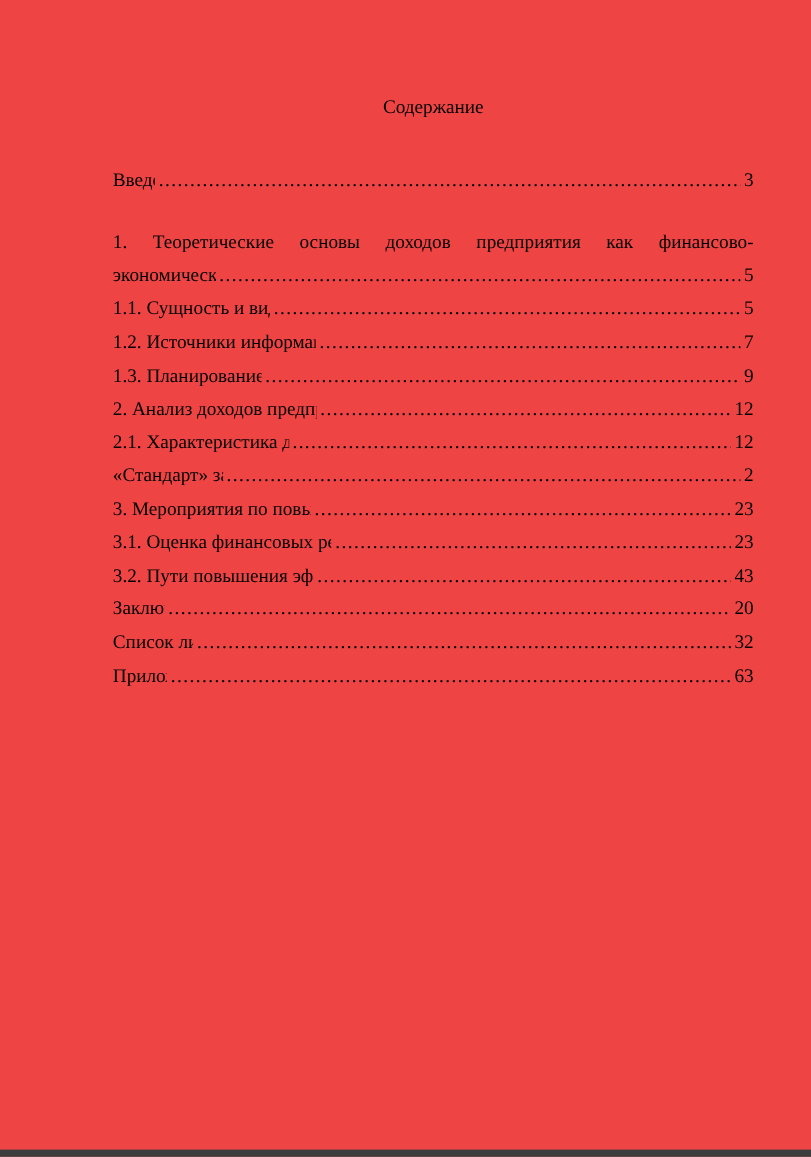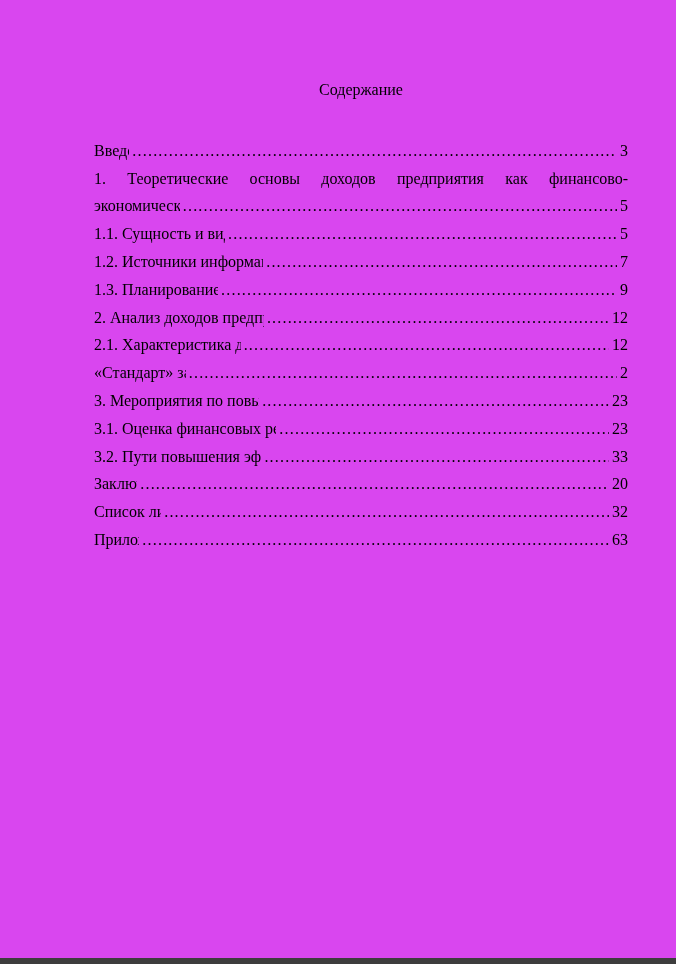--- a/index.html
+++ b/index.html
@@ -48,34 +48,35 @@
     margin: 0 3px 0 3px;
   }
   .toc-leader::before {
     content: "..........................................................................................................................................................................";
     letter-spacing: 1.2px;
   }
   .toc-page-num { white-space: nowrap; flex: 0 0 auto; }
   .toc-wrap-line {
     text-align: justify;
     text-align-last: justify;
+    margin-top: 24px;
   }
   .page-bottom-edge {
     position: absolute;
     left: 0;
     right: 0;
     bottom: 0;
     height: 6px;
     background: #3d3d3d;
   }
 </style>
 </head>
 <body style="color: rgb(0, 0, 0);">
 
-<div class="doc-page" style="background: #d946ef; text-decoration: underline;">
+<div class="doc-page" style="background: #ef4444; text-decoration: underline;">
   <div class="doc-content">
     <h1 class="doc-title">Содержание</h1>
     <div id="toc">
         <div class="toc-entry">
           <div class="toc-line">
             <span class="toc-text">Введение</span>
             <span class="toc-leader"></span>
             <span class="toc-page-num">3</span>
           </div>
         </div>
@@ -140,21 +141,21 @@
           <div class="toc-line">
             <span class="toc-text">3.1. Оценка финансовых результатов ООО «Стандарт» за 2022-2023 год</span>
             <span class="toc-leader"></span>
             <span class="toc-page-num">23</span>
           </div>
         </div>
         <div class="toc-entry">
           <div class="toc-line">
             <span class="toc-text">3.2. Пути повышения эффективности работы ООО «Стандарт»</span>
             <span class="toc-leader"></span>
-            <span class="toc-page-num">33</span>
+            <span class="toc-page-num">43</span>
           </div>
         </div>
         <div class="toc-entry">
           <div class="toc-line">
             <span class="toc-text">Заключение</span>
             <span class="toc-leader"></span>
             <span class="toc-page-num">20</span>
           </div>
         </div>
         <div class="toc-entry">

